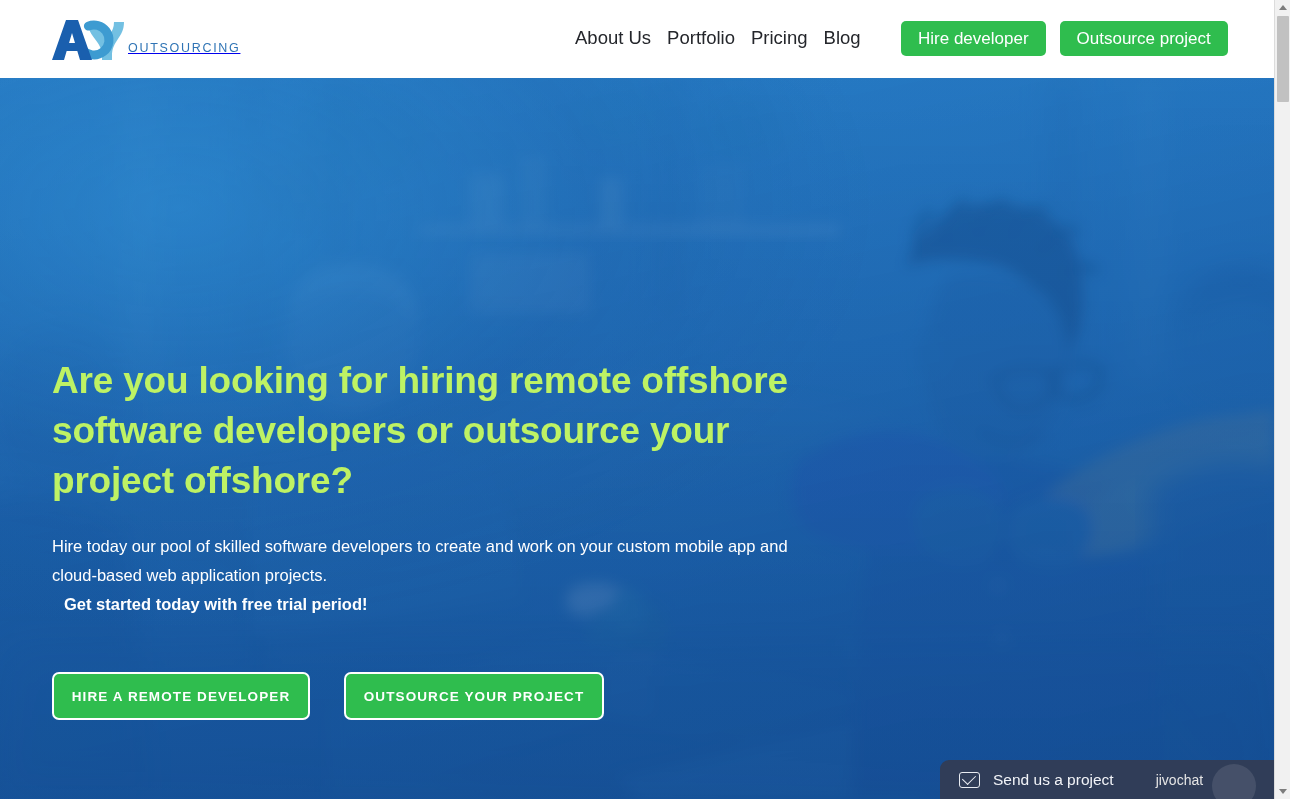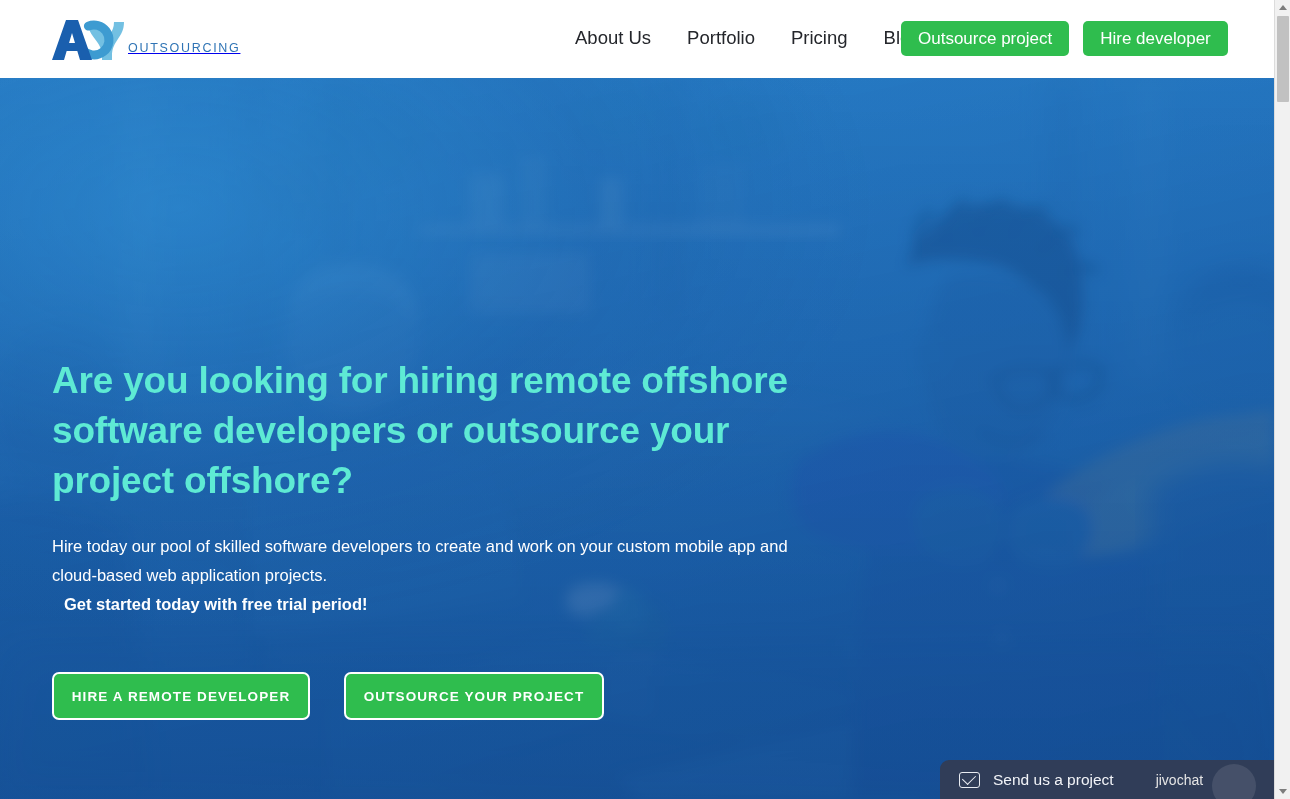--- a/index.html
+++ b/index.html
@@ -59,21 +59,21 @@
     margin-bottom: 7px;
     white-space: nowrap;
   }
 
   .nav {
     position: absolute;
     left: 575px;
     top: 27px;
     display: flex;
     align-items: center;
-    gap: 36px;
+    gap: 16px;
   }
   .nav a {
     font-size: 18.5px;
     color: #24262b;
     text-decoration: none;
     white-space: nowrap;
     font-family: "Liberation Sans", sans-serif;
   }
 
   .header-btns {
@@ -134,21 +134,21 @@
 
   .hero-content {
     position: absolute;
     left: 52px;
     top: 278px;
     width: 820px;
     z-index: 5;
   }
 
   .hero-title {
-    color: #5eead4;
+    color: #bef264;
     font-size: 37px;
     font-weight: bold;
     line-height: 50px;
     letter-spacing: -0.2px;
     font-family: "Liberation Sans", sans-serif;
     max-width: 760px;
   }
 
   .hero-sub {
     margin-top: 26px;
@@ -310,22 +310,22 @@
       </a>
 
       <nav class="nav">
         <a href="#">About Us</a>
         <a href="#">Portfolio</a>
         <a href="#">Pricing</a>
         <a href="#">Blog</a>
       </nav>
 
       <div class="header-btns">
+        <button class="hbtn">Hire developer</button>
         <button class="hbtn">Outsource project</button>
-        <button class="hbtn">Hire developer</button>
       </div>
 
     </header>
 
     <section class="hero">
 
       <svg class="hero-photo" viewBox="0 0 1274 721" preserveAspectRatio="xMidYMid slice">
         <defs>
           <linearGradient id="bgWall" x1="0" y1="0" x2="0.2" y2="1">
             <stop offset="0%" stop-color="#3f8fcd"></stop>

